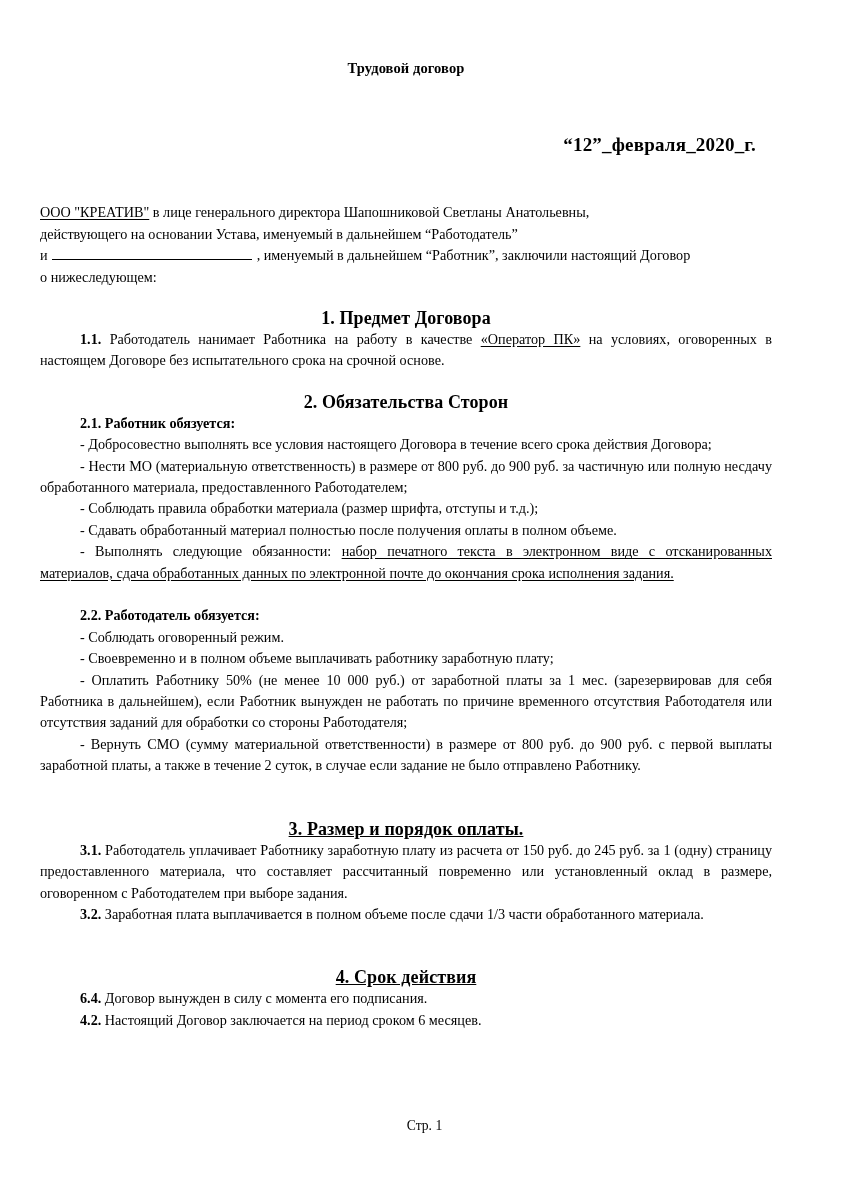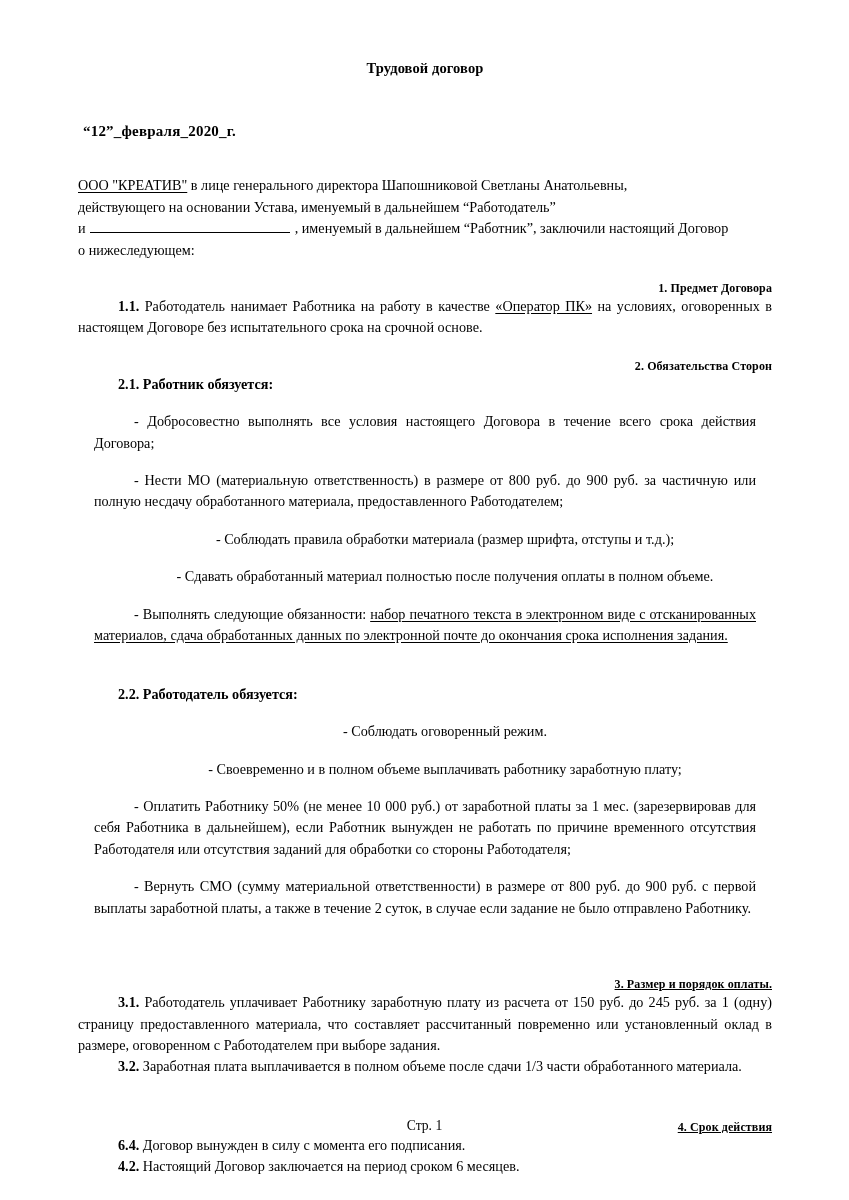--- a/index.html
+++ b/index.html
@@ -17,37 +17,37 @@
   }
 
   .page {
     position: absolute;
     left: 0;
     top: 0;
     width: 849px;
     height: 1200px;
     background: #ffffff;
     box-sizing: border-box;
-    padding: 56px 77px 0 78px;
+    padding: 56px 77px 0 40px;
   }
 
   .doc-title {
     text-align: center;
     font-weight: bold;
     font-size: 14.5px;
     letter-spacing: 0.1px;
     margin: 0;
     padding-top: 4px;
   }
 
   .date-line {
-    text-align: left;
+    text-align: right;
     font-weight: bold;
-    font-size: 15px;
-    margin: 5px;
+    font-size: 19px;
+    margin: 16px;
     padding-top: 41px;
     letter-spacing: 0.2px;
   }
 
   .preamble {
     margin: 0;
     padding-top: 30px;
     font-size: 14.2px;
     line-height: 21.5px;
   }
@@ -59,23 +59,23 @@
   .blank-field {
     display: inline-block;
     width: 200px;
     border-bottom: 1.3px solid #000;
     height: 0.92em;
     vertical-align: baseline;
     margin: 0 1px;
   }
 
   .sec-head {
-    text-align: right;
+    text-align: center;
     font-weight: bold;
-    font-size: 12px;
+    font-size: 18px;
     margin: 0;
     letter-spacing: 0.1px;
   }
 
   .sec-head.gap-top { padding-top: 20px; }
   .sec-head.gap-top-lg { padding-top: 42px; text-decoration: underline; }
 
   .para {
     margin: 0;
     font-size: 14.2px;
@@ -89,27 +89,27 @@
 
   .sub-head {
     margin: 0;
     font-weight: bold;
     font-size: 14.2px;
     line-height: 21.4px;
     padding-left: 40px;
   }
 
   .bullet {
-    margin: 16px;
+    margin: 0;
     font-size: 14.2px;
     line-height: 21.4px;
     text-align: justify;
     text-indent: 40px;
   }
-  .bullet.flat { text-align: center; }
+  .bullet.flat { text-align: left; }
 
   .spacer-line { height: 21.4px; }
 
   .num { font-weight: bold; }
 
   .footer {
     position: absolute;
     left: 0;
     right: 0;
     top: 1118px;

